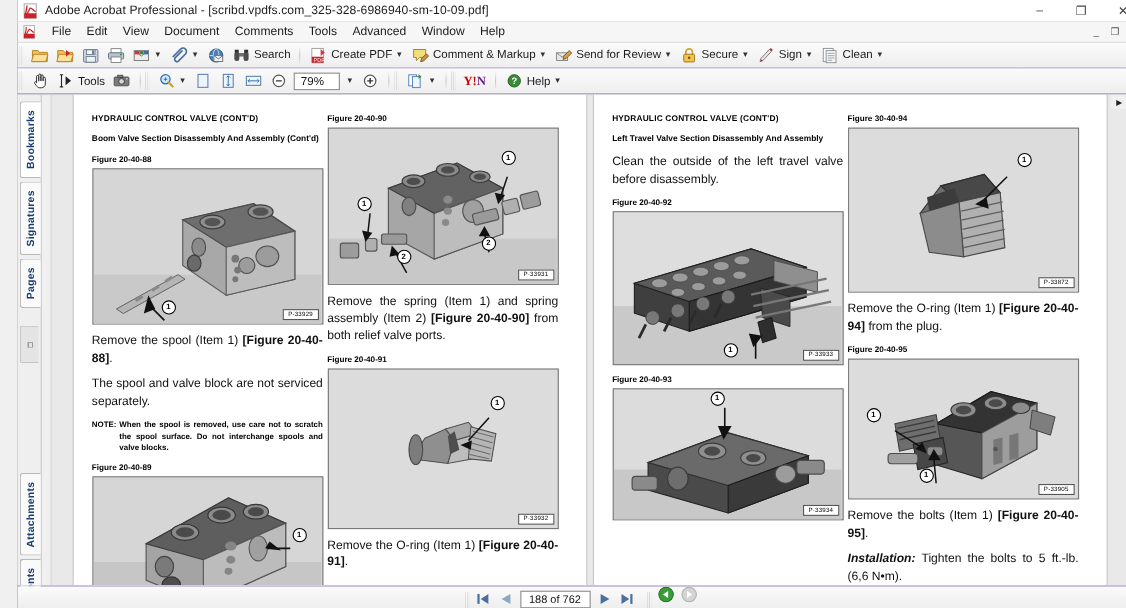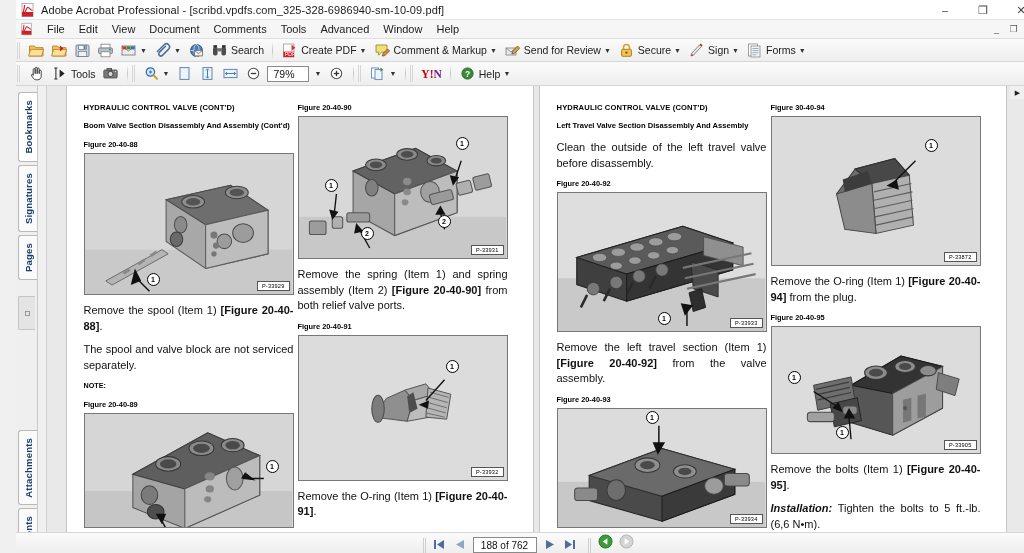--- a/index.html
+++ b/index.html
@@ -384,21 +384,21 @@
         <span class="ico">
           <svg width="17" height="17" viewBox="0 0 17 17">
             <rect x="2.4" y="2" width="9" height="12" fill="#fff" stroke="#8a8a8a" stroke-width=".8"></rect>
             <rect x="5" y="4" width="9" height="11" fill="#f4f4f4" stroke="#8a8a8a" stroke-width=".8"></rect>
             <line x1="6.4" y1="6.5" x2="12.6" y2="6.5" stroke="#9aa7b5" stroke-width=".9"></line>
             <line x1="6.4" y1="8.6" x2="12.6" y2="8.6" stroke="#9aa7b5" stroke-width=".9"></line>
             <line x1="6.4" y1="10.7" x2="12.6" y2="10.7" stroke="#9aa7b5" stroke-width=".9"></line>
             <line x1="6.4" y1="12.8" x2="10.5" y2="12.8" stroke="#9aa7b5" stroke-width=".9"></line>
           </svg>
         </span>
-        <span class="tlabel">Forms</span>
+        <span class="tlabel">Clean</span>
         <span class="caret">▼</span>
       </div>
     </div>
   </div>
 
   <div class="toolbar row2">
     <div class="grip"></div>
 
     <div class="tgroup">
       <div class="tbtn">
@@ -598,20 +598,21 @@
             </div>
 
             <div class="para">
               <span>Remove the spool (Item 1) </span><b>[Figure 20-40-88]</b><span>.</span>
             </div>
 
             <div class="para">The spool and valve block are not serviced separately.</div>
 
             <div class="note">
               <span class="nlbl">NOTE:</span>
+              <span class="nbody">When the spool is removed, use care not to scratch the spool surface. Do not interchange spools and valve blocks.</span>
             </div>
 
             <div class="figcap">Figure 20-40-89</div>
 
             <div class="figbox" style="height:115px;">
               <svg class="figimg" viewBox="0 0 200 115" preserveAspectRatio="none">
                 <rect width="200" height="115" fill="#d6d6d6"></rect>
                 <rect y="74" width="200" height="41" fill="#c6c6c6"></rect>
                 <path d="M46 58 L118 18 L168 40 L168 78 L96 110 L46 90 Z" fill="#a4a4a4" stroke="#565656" stroke-width="1"></path>
                 <path d="M46 58 L118 18 L168 40 L96 72 Z" fill="#5e5e5e" stroke="#3c3c3c" stroke-width="1"></path>
@@ -770,23 +771,20 @@
                   </g>
                   <path d="M126 96 L138 92 L142 110 L130 114 Z" fill="#2e2e2e" stroke="#151515" stroke-width=".8"></path>
                 </g>
                 <path d="M122 118 L118 106 L130 108 Z" fill="#111"></path>
                 <line x1="124" y1="112" x2="124" y2="128" stroke="#111" stroke-width="1.4"></line>
               </svg>
               <div class="callout" style="left:100px;bottom:6px;">1</div>
               <div class="pnum">P-33933</div>
             </div>
 
-            <div class="para">
-              <span>Remove the left travel section (Item 1) </span><b>[Figure 20-40-92]</b><span> from the valve assembly.</span>
-            </div>
 
             <div class="figcap">Figure 20-40-93</div>
 
             <div class="figbox" style="height:120px;">
               <svg class="figimg" viewBox="0 0 200 120" preserveAspectRatio="none">
                 <rect width="200" height="120" fill="#dcdcdc"></rect>
                 <rect y="70" width="200" height="50" fill="#c8c8c8"></rect>
                 <path d="M30 64 L100 38 L170 58 L170 82 L100 108 L30 88 Z" fill="#4a4a4a" stroke="#242424" stroke-width="1"></path>
                 <path d="M30 64 L100 38 L170 58 L100 84 Z" fill="#6a6a6a" stroke="#303030" stroke-width="1"></path>
                 <path d="M100 84 L170 58 L170 82 L100 108 Z" fill="#3a3a3a" stroke="#1e1e1e" stroke-width="1"></path>

